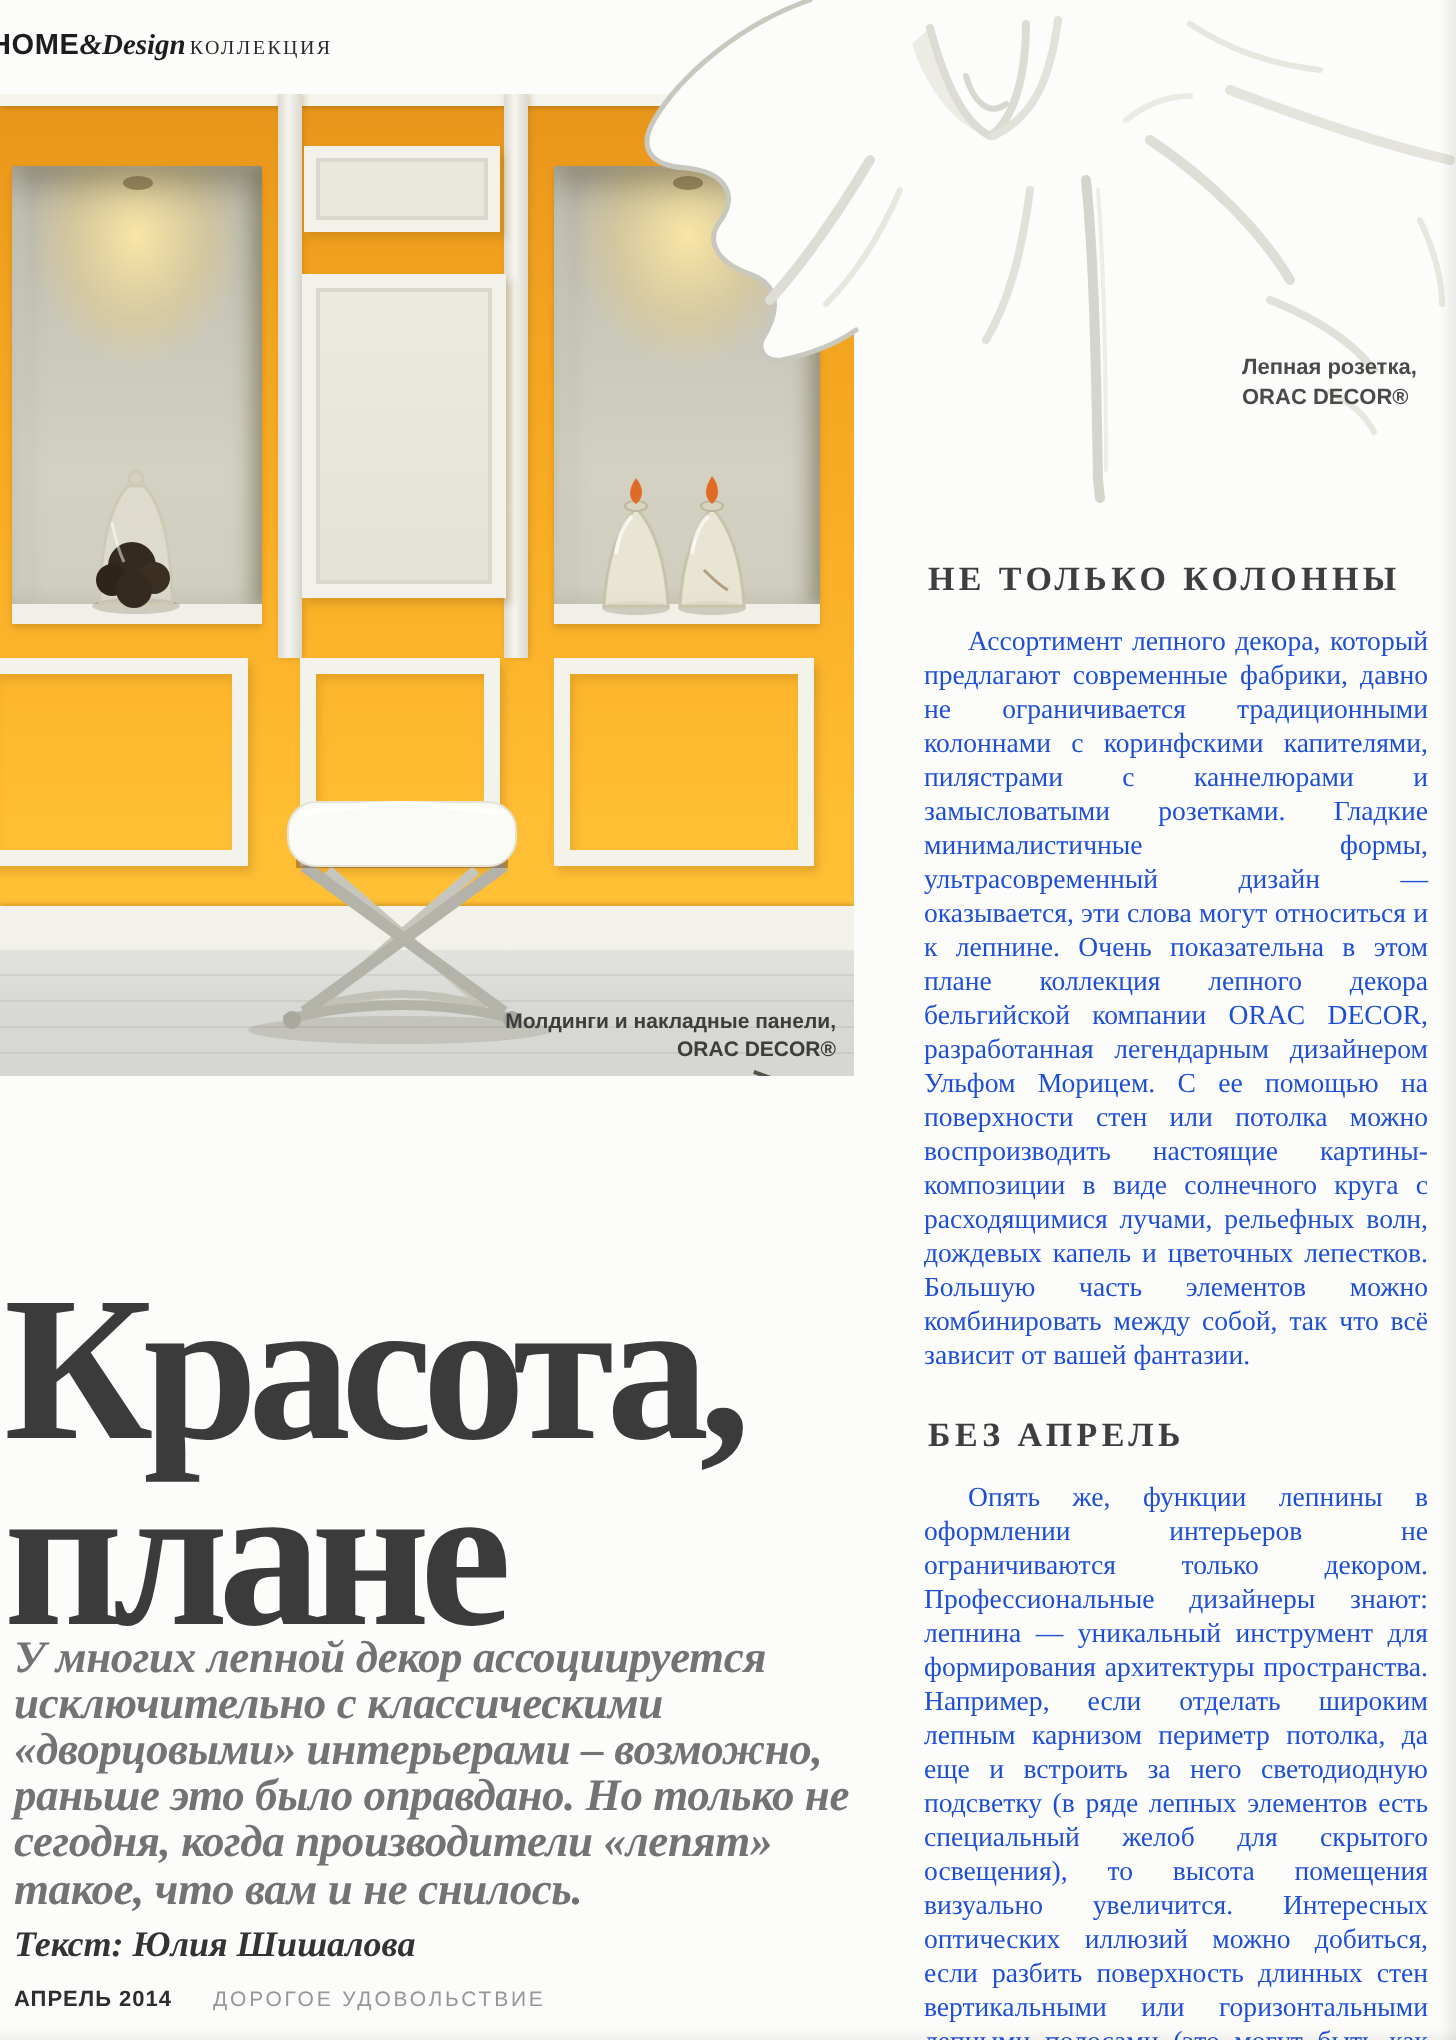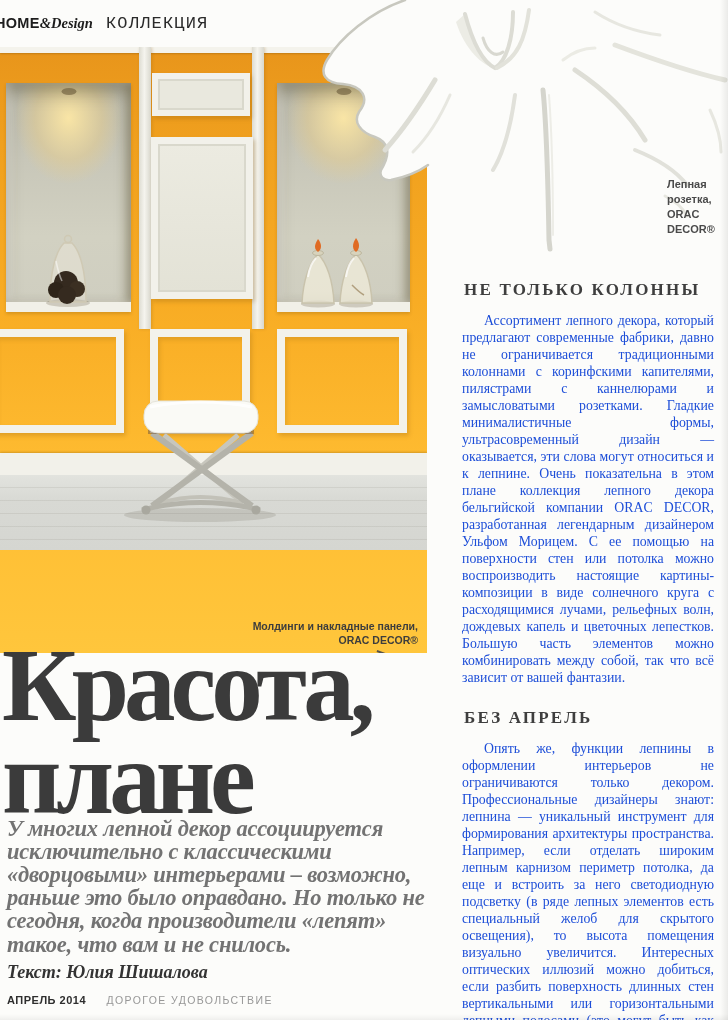--- a/index.html
+++ b/index.html
@@ -4,23 +4,23 @@
 <style>
   html,body{margin:0;padding:0;}
   body{
     width:728px;height:1020px;position:relative;overflow:hidden;
     background:#fcfcfa;font-family:"Liberation Serif",serif;color:#222;
   }
   
   .masthead{position:absolute;left:-5px;top:14px;white-space:nowrap;}
   .mag-bold{font-family:"Liberation Sans",sans-serif;font-weight:bold;font-size:14.5px;color:#1d1d1d;letter-spacing:.3px;}
   .mag-italic{font-family:"Liberation Serif",serif;font-style:italic;font-weight:bold;font-size:14.5px;color:#1d1d1d;}
-  .section-label{font-family:Liberation Mono, monospace;font-size:17px;color:#2a2a2a;letter-spacing:1.2px;margin-left:13px;}
+  .section-label{font-family:Liberation Serif, serif;font-size:10px;color:#2a2a2a;letter-spacing:1.2px;margin-left:2px;}
   
-  .photo{position:absolute;left:0;top:47px;width:427px;height:606px;overflow:hidden;
+  .photo{position:absolute;left:0;top:47px;width:427px;height:491px;overflow:hidden;
     background:linear-gradient(180deg,#E8951B 0%,#F0A01E 16%,#F8AC24 42%,#FFBD32 72%,#FFC63C 100%);}
   .cornice{position:absolute;left:0;top:0;width:100%;height:6px;background:#F4F3EC;box-shadow:0 1px 2px rgba(120,80,10,.35);}
   .niche{position:absolute;top:36px;height:219px;
     background:
       radial-gradient(60% 42% at 50% 16%, rgba(252,231,165,.95) 0%, rgba(230,205,140,.5) 45%, rgba(0,0,0,0) 72%),
       linear-gradient(180deg,#B9B8AA 0%,#C8C7B9 35%,#D2D1C2 70%,#CFCEC0 100%);
     border-bottom:10px solid #F1F0E8;
     box-shadow:inset 0 10px 16px rgba(70,60,30,.35), inset 5px 0 7px rgba(255,255,255,.45),
                inset -5px 0 8px rgba(110,100,70,.35), 0 2px 3px rgba(140,95,20,.3);}
   .niche.left{left:6px;width:125px;}
@@ -44,21 +44,21 @@
   .baseboard{position:absolute;left:0;top:406px;width:100%;height:22px;background:#F2F1EA;
     box-shadow:0 -1px 2px rgba(140,95,20,.35), 0 2px 3px rgba(90,80,50,.3);}
   .floor{position:absolute;left:0;top:428px;width:100%;height:75px;
     background:
       repeating-linear-gradient(180deg, rgba(0,0,0,0) 0 12px, rgba(95,90,75,.10) 12px 13px),
       linear-gradient(180deg,#E2E3DE 0%,#D8D9D4 35%,#D5D6D1 100%);}
   .furniture{position:absolute;left:0;top:0;width:427px;height:503px;}
   
   .rosette{position:absolute;left:315px;top:0;width:413px;height:272px;}
   .rosette-caption{position:absolute;left:621px;top:177px;font-family:"Liberation Sans",sans-serif;
-    font-weight:bold;font-size:11px;line-height:15px;color:#4A4A4A;margin-left:46px;}
+    font-weight:bold;font-size:11px;line-height:15px;color:#4A4A4A;}
   
   .photo-caption{position:absolute;right:9px;bottom:6px;text-align:right;
     font-family:"Liberation Sans",sans-serif;font-weight:bold;font-size:10.5px;line-height:14px;color:#3D3D3D;}
   .leader-line{position:absolute;right:16px;bottom:2px;width:34px;height:1.5px;background:#55524a;
     transform:rotate(20deg);transform-origin:left center;}
   
   .headline{position:absolute;left:2px;top:570px;font-weight:bold;color:#3B3B3B;
     font-size:103px;line-height:93px;letter-spacing:-5px;}
   .lead{position:absolute;left:7px;top:794px;width:436px;font-weight:bold;font-style:italic;
     font-size:22.5px;line-height:23.2px;color:#737373;letter-spacing:-.2px;}

